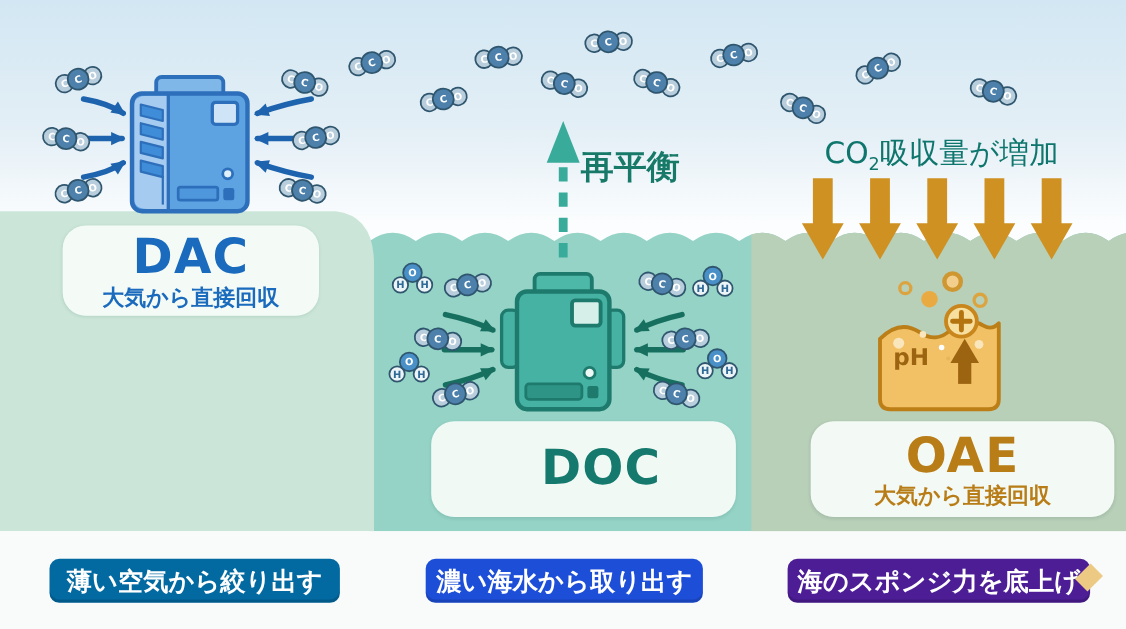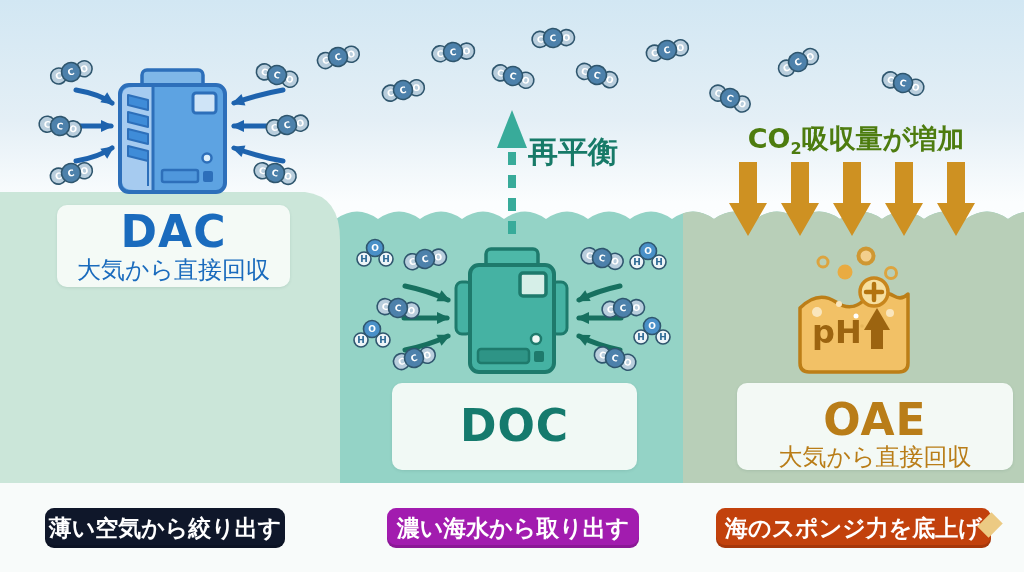--- a/index.html
+++ b/index.html
@@ -4,55 +4,55 @@
 <style>
   html,body{margin:0;padding:0;background:#fff;}
   .stage{
     position:relative;width:1024px;height:572px;overflow:hidden;
     font-family:"DejaVu Sans","Liberation Sans",sans-serif;
     -webkit-font-smoothing:antialiased;
   }
   .stage svg.scene{position:absolute;left:0;top:0;}
   .overlay{position:absolute;left:0;top:0;width:1024px;height:572px;pointer-events:none;}
   .label-card{
-    position:absolute;background:rgba(245,251,248,0.95);border-radius:10px;
+    position:absolute;background:rgba(245,251,248,0.95);border-radius:21px;
     display:flex;flex-direction:column;align-items:center;justify-content:center;
     box-shadow:0 1px 3px rgba(40,80,70,0.12);text-align:center;line-height:1.05;
   }
   .card-dac{left:57px;top:205px;width:233px;height:82px;}
-  .card-doc{left:392px;top:383px;width:245px;height:87px;}
-  .card-oae{left:737px;top:383px;width:276px;height:87px;justify-content:flex-end;}
+  .card-doc{left:392px;top:383px;width:245px;height:87px;padding-left:32px;}
+  .card-oae{left:737px;top:383px;width:276px;height:87px;}
   .card-title{font-weight:bold;font-size:44px;letter-spacing:1px;}
-  .card-sub{font-weight:normal;font-size:24px;margin-top:2px;}
+  .card-sub{font-weight:bold;font-size:20px;margin-top:2px;}
   .c-dac{color:#1a6bbd;}
   .c-doc{color:#157a6d;}
   .c-oae{color:#b97d18;}
   .banner{
     position:absolute;top:508px;height:40px;border-radius:9px;
     display:flex;align-items:center;justify-content:center;
     color:#ffffff;font-weight:bold;font-size:23px;white-space:nowrap;
     box-shadow:inset 0 -3px 0 rgba(0,0,0,0.14);
   }
-  .banner-dac{left:45px;width:240px;background:#0f172a;}
-  .banner-doc{left:387px;width:252px;background:#a21caf;}
-  .banner-oae{left:716px;width:275px;background:#c2410c;}
+  .banner-dac{left:45px;width:264px;background:#0369a1;}
+  .banner-doc{left:387px;width:252px;background:#1d4ed8;}
+  .banner-oae{left:716px;width:275px;background:#4c1d95;}
   .diamond{
     position:absolute;right:-7px;top:9px;width:16px;height:16px;
     background:#ecca83;transform:rotate(45deg) scaleY(1.25);
   }
   .rebalance{
     position:absolute;left:528px;top:132px;font-size:30px;font-weight:bold;color:#177a68;
   }
   .absorption{
     position:absolute;left:738px;top:121px;width:236px;text-align:center;
-    font-size:27px;font-weight:bold;color:#4d7c0f;white-space:nowrap;
+    font-size:27px;font-weight:normal;color:#0f766e;white-space:nowrap;
   }
   .absorption sub{font-size:16px;}
   .ph{
-    position:absolute;left:812px;top:313px;width:52px;font-size:32px;font-weight:bold;color:#9c6410;
+    position:absolute;left:812px;top:313px;width:52px;font-size:21px;font-weight:bold;color:#9c6410;
   }
 </style>
 </head>
 <body>
 
 <div class="stage">
 
   <svg class="scene" width="1024" height="572" viewBox="0 0 1024 572">
     <defs>
       <linearGradient id="skyGrad" x1="0" y1="0" x2="0" y2="1">

